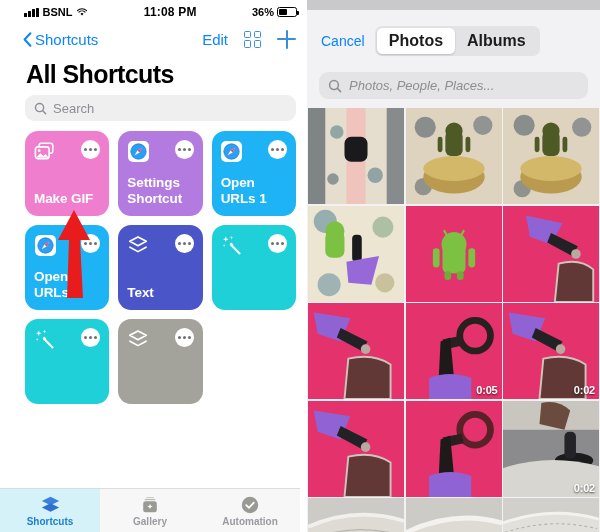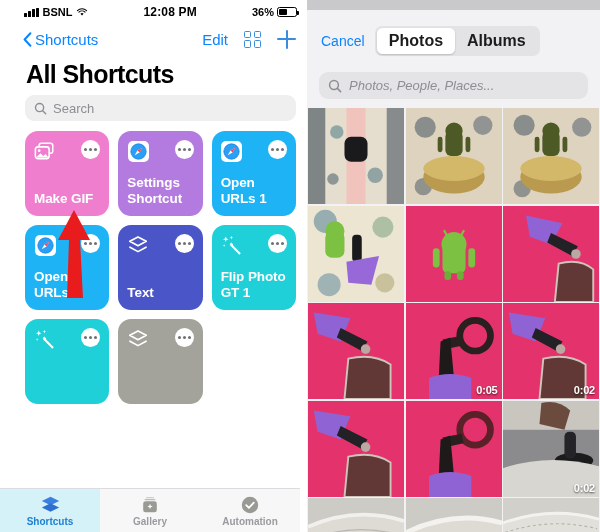--- a/index.html
+++ b/index.html
@@ -104,21 +104,21 @@
             <i></i>
             <i></i>
           </span>
         <span class="carrier">BSNL</span>
         <svg class="wifi" viewBox="0 0 16 12">
           <path d="M8 10.6 5.9 8.3a3 3 0 0 1 4.2 0z" fill="#000"></path>
           <path d="M3.9 6.3a6 6 0 0 1 8.2 0" stroke="#000" stroke-width="1.4" fill="none" stroke-linecap="round"></path>
           <path d="M1.9 4.1a9 9 0 0 1 12.2 0" stroke="#000" stroke-width="1.4" fill="none" stroke-linecap="round"></path>
         </svg>
       </div>
-      <div class="sb-center">12:08 PM</div>
+      <div class="sb-center">11:08 PM</div>
       <div class="sb-right">
         <span>36%</span>
         <span class="batt">
             <span></span>
           </span>
       </div>
     </div>
 
     <div class="navbar">
       <div class="nav-back">
@@ -247,21 +247,20 @@
             <path d="M5.2 2.2 6 4.4 8.2 5.2 6 6 5.2 8.2 4.4 6 2.2 5.2 4.4 4.4z" fill="#fff"></path>
             <path d="M11.4 1.4 11.9 2.9 13.4 3.4 11.9 3.9 11.4 5.4 10.9 3.9 9.4 3.4 10.9 2.9z" fill="#fff"></path>
             <path d="M3.4 10.4 3.8 11.6 5 12 3.8 12.4 3.4 13.6 3 12.4 1.8 12 3 11.6z" fill="#fff"></path>
           </svg>
         </div>
         <div class="dots">
             <i></i>
             <i></i>
             <i></i>
           </div>
-        <div class="card-label">Flip Photo GT 1</div>
       </div>
 
       <div class="card" style="background:#1fd0d8">
         <div class="card-icon">
           <svg width="23" height="23" viewBox="0 0 24 24">
             <path d="M21.6 20.4 11.4 10.2l-1.6 1.6 10.2 10.2z" fill="#fff"></path>
             <path d="M9.4 10.4 11.2 8.6 13.4 10.8 11.6 12.6z" fill="#fff"></path>
             <path d="M5.2 2.2 6 4.4 8.2 5.2 6 6 5.2 8.2 4.4 6 2.2 5.2 4.4 4.4z" fill="#fff"></path>
             <path d="M11.4 1.4 11.9 2.9 13.4 3.4 11.9 3.9 11.4 5.4 10.9 3.9 9.4 3.4 10.9 2.9z" fill="#fff"></path>
             <path d="M3.4 10.4 3.8 11.6 5 12 3.8 12.4 3.4 13.6 3 12.4 1.8 12 3 11.6z" fill="#fff"></path>

